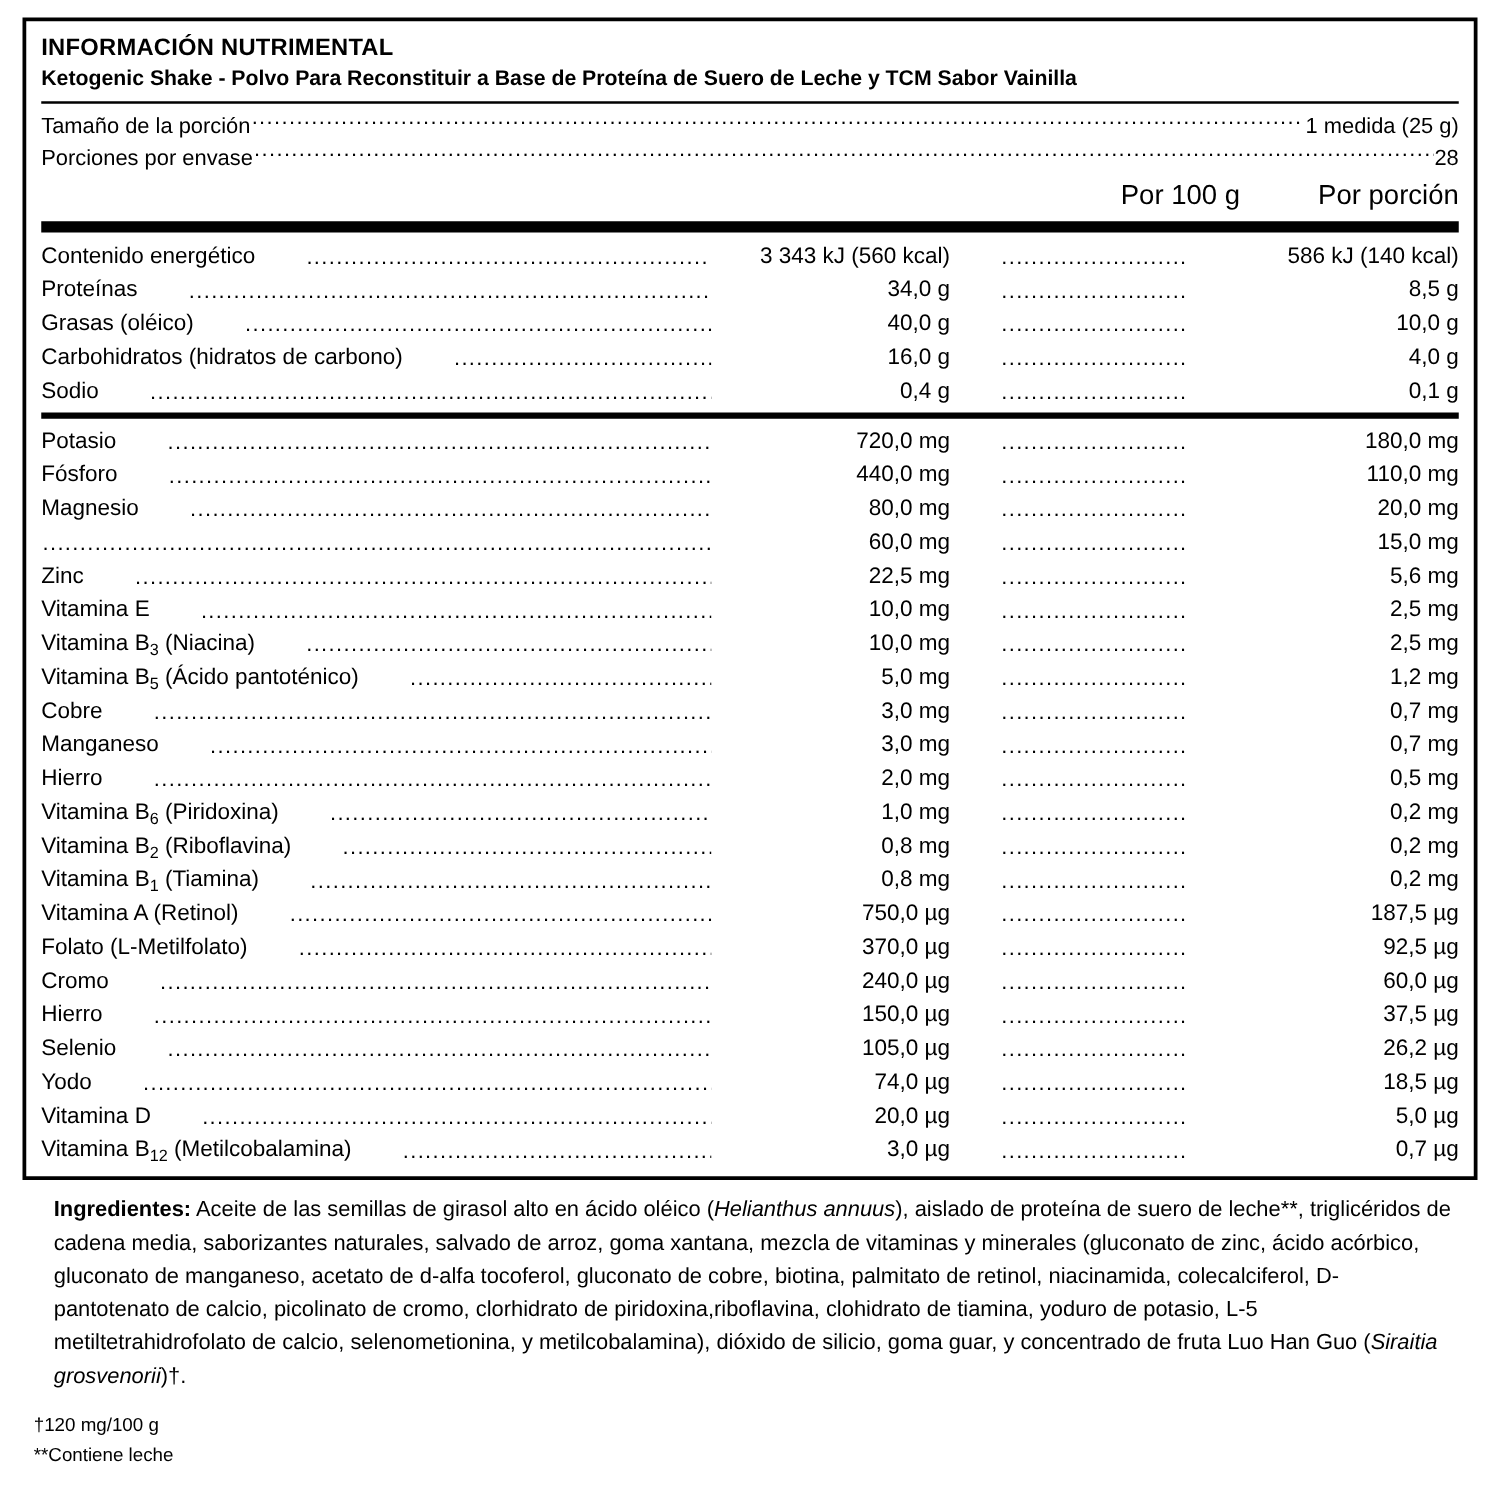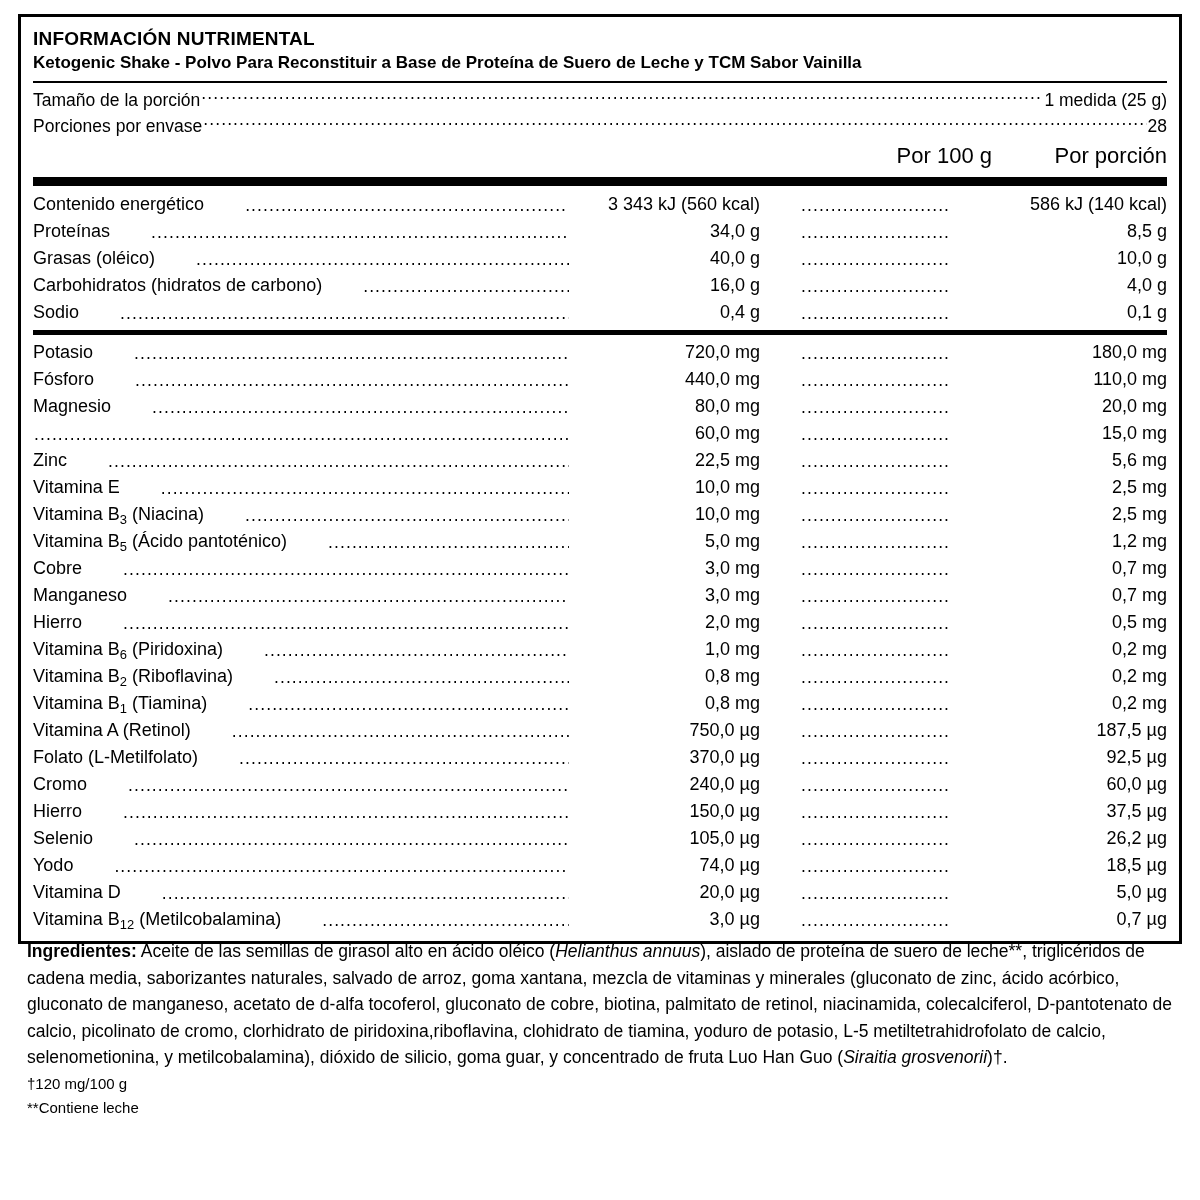--- a/index.html
+++ b/index.html
@@ -398,20 +398,20 @@
           <span class="dots"></span>
           <span class="c1">3,0 µg</span>
           <span class="gap dotted"></span>
           <span class="c2">0,7 µg</span>
         </div>
       </div>
 
   </div>
 
   <div class="ingredients">
-    <p style="margin:0">
+    <p style="margin:16px">
       <b>Ingredientes:</b><span> Aceite de las semillas de girasol alto en ácido oléico (</span><i>Helianthus annuus</i><span>), aislado de proteína de suero de leche**, triglicéridos de cadena media, saborizantes naturales, salvado de arroz, goma xantana, mezcla de vitaminas y minerales (gluconato de zinc, ácido acórbico, gluconato de manganeso, acetato de d-alfa tocoferol, gluconato de cobre, biotina, palmitato de retinol, niacinamida, colecalciferol, D-pantotenato de calcio, picolinato de cromo, clorhidrato de piridoxina,riboflavina, clohidrato de tiamina, yoduro de potasio, L-5 metiltetrahidrofolato de calcio, selenometionina, y metilcobalamina), dióxido de silicio, goma guar, y concentrado de fruta Luo Han Guo (</span><i>Siraitia grosvenorii</i><span>)†.</span>
     </p>
     <div class="foot">†120 mg/100 g</div>
     <div class="foot">**Contiene leche</div>
   </div>
 
 </div>
 
 </body></html>

